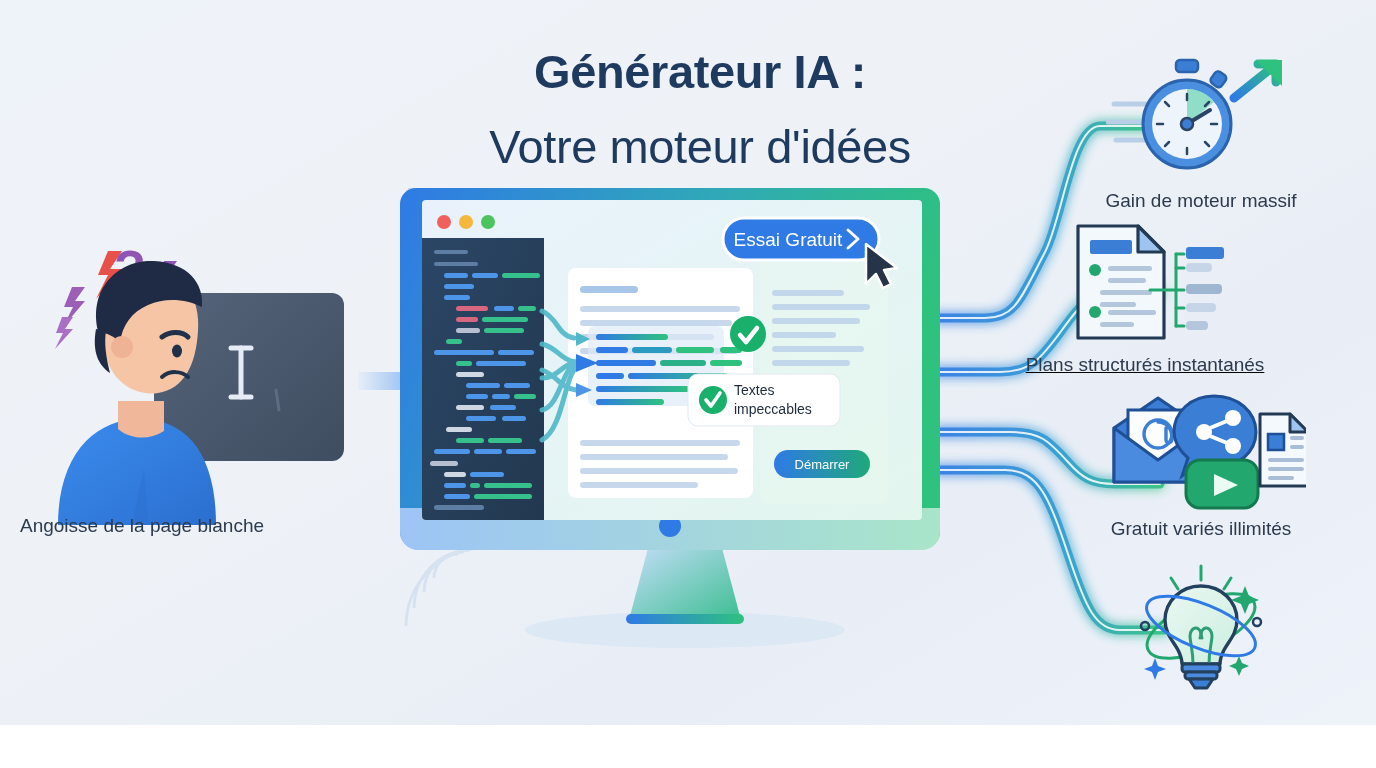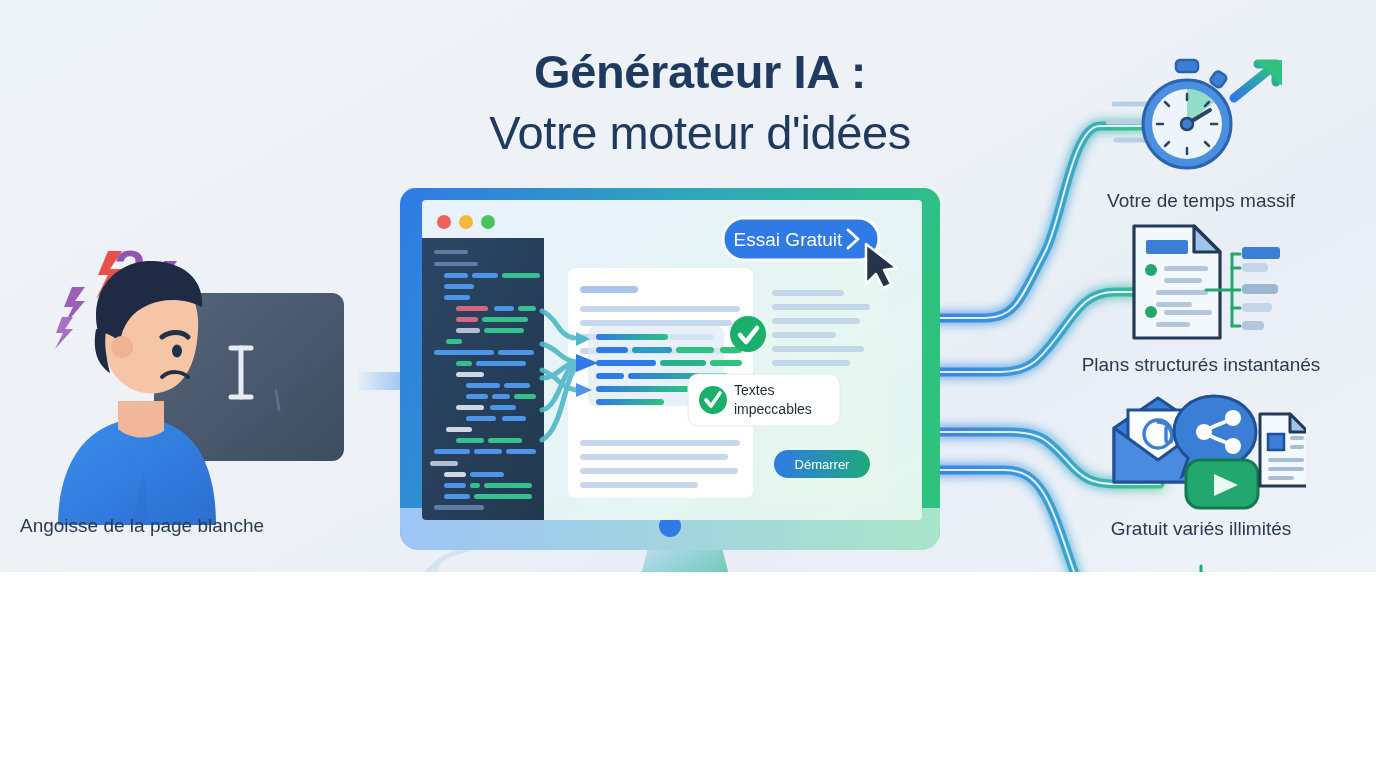--- a/index.html
+++ b/index.html
@@ -3,42 +3,42 @@
 <meta charset="utf-8">
 <style>
   * { box-sizing: border-box; margin: 0; padding: 0; }
   html, body {
     width: 1376px; height: 768px;
     font-family: "Liberation Sans", sans-serif;
     overflow: hidden;
   }
   #stage {
     position: relative;
-    width: 1376px; height: 572px;
+    width: 1376px; height: 725px;
     background: linear-gradient(150deg, #eef3f9 0%, #eef2f7 40%, #e9eef6 70%, #eef3fa 100%);
     overflow: hidden;
   }
 
   
   #title {
     position: absolute; left: 380px; top: 46px; width: 640px;
     text-align: center;
     color: #1e3a5f;
     line-height: 1.12;
   }
   #title .l1 {
     display: block;
     font-size: 47px; font-weight: bold;
     letter-spacing: -0.4px;
   }
   #title .l2 {
     display: block;
     font-size: 47px; font-weight: normal;
     letter-spacing: -0.4px;
-    margin-top: 8px;
+    margin-top: 22px;
   }
 
   
   #pain { position: absolute; left: 36px; top: 225px; width: 340px; height: 320px; }
   #pain-caption {
     position: absolute; left: 20px; top: 515px; width: 320px;
     text-align: left; font-size: 19px; color: #2b3a4d;
   }
 
   
@@ -47,21 +47,21 @@
   
   #monitor { position: absolute; left: 400px; top: 178px; width: 570px; height: 480px; }
 
   
   .benefit { position: absolute; text-align: center; }
   .benefit .cap {
     font-size: 19px; color: #2b3a4d; white-space: nowrap;
   }
   .benefit .ico { display:block; margin: 0 auto 8px auto; }
   #b1 { left: 1036px; top: 52px;  width: 330px; }
-  #b2 { left: 1036px; top: 218px; width: 330px; }
+  #b2 { left: 980px; top: 218px; width: 330px; text-decoration: underline; }
   #b3 { left: 1036px; top: 390px; width: 330px; }
   #b4 { left: 1036px; top: 560px; width: 330px; }
 
   
   #connectors { position: absolute; left: 0; top: 0; width: 1376px; height: 768px; }
 </style>
 </head>
 <body>
 
 <div id="stage">
@@ -382,21 +382,21 @@
         <line x1="51" y1="72" x2="57" y2="72"></line>
           <line x1="105" y1="72" x2="111" y2="72"></line>
         <line x1="59" y1="50" x2="63" y2="54"></line>
           <line x1="99" y1="90" x2="103" y2="94"></line>
         <line x1="103" y1="50" x2="99" y2="54"></line>
           <line x1="63" y1="90" x2="59" y2="94"></line>
       </g>
       <line x1="81" y1="72" x2="104" y2="58" stroke="#2b4566" stroke-width="4" stroke-linecap="round"></line>
       <circle cx="81" cy="72" r="6" fill="#3a7fd5" stroke="#2b4566" stroke-width="2.5"></circle>
     </svg>
-    <span class="cap">Votre de temps massif</span>
+    <span class="cap">Gain de moteur massif</span>
   </div>
 
   <div class="benefit" id="b2">
     <svg class="ico" width="190" height="128" viewBox="0 0 190 128">
       <path d="M28 8 L88 8 L114 34 L114 120 L28 120 Z" fill="#f3f8fd" stroke="#233a55" stroke-width="3.2" stroke-linejoin="round"></path>
       <path d="M88 8 L114 34 L88 34 Z" fill="#9fc4ef" stroke="#233a55" stroke-width="3.2" stroke-linejoin="round"></path>
       <rect x="40" y="22" width="42" height="14" rx="2" fill="#3a7fd5"></rect>
       <circle cx="45" cy="52" r="6" fill="#22a86e"></circle>
       <circle cx="45" cy="94" r="6" fill="#22a86e"></circle>
       <g fill="#b3c6dc">

